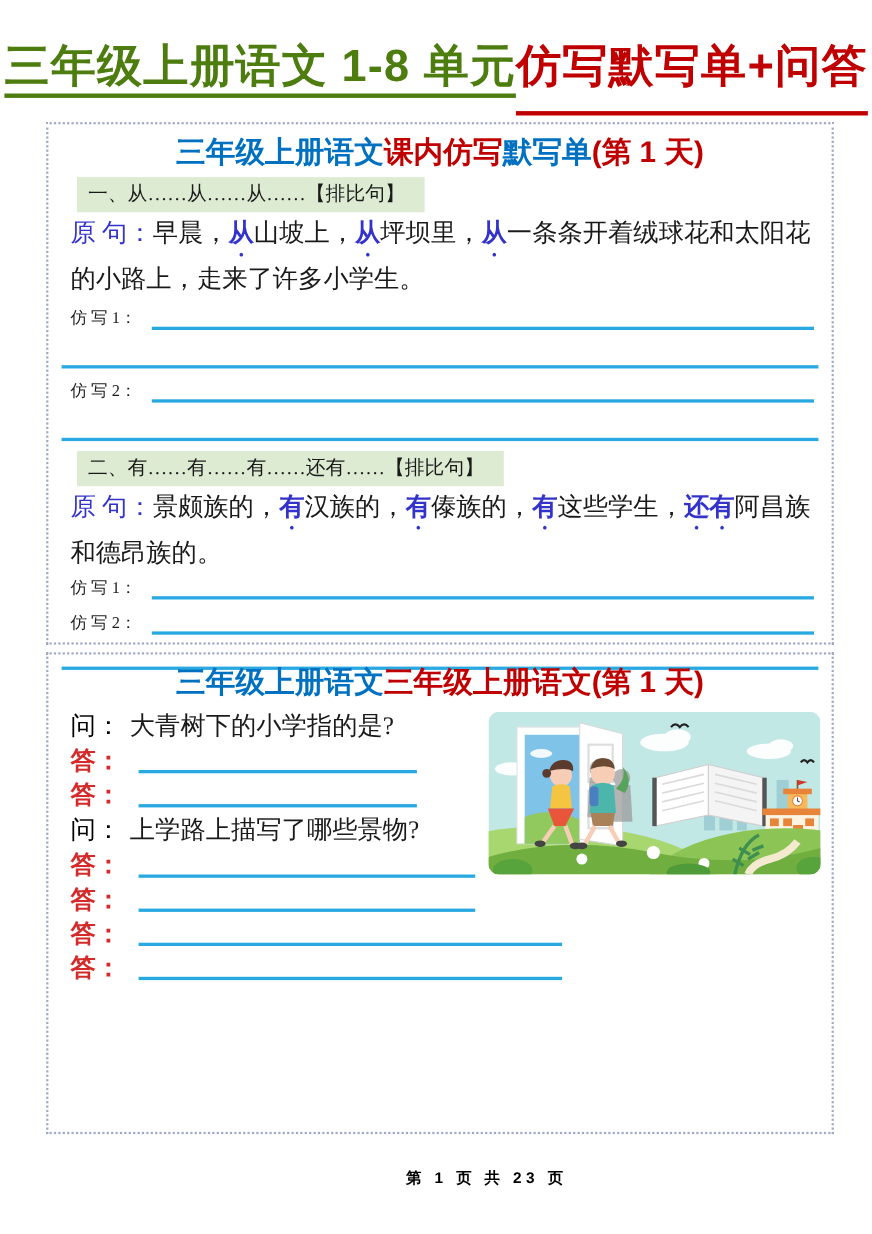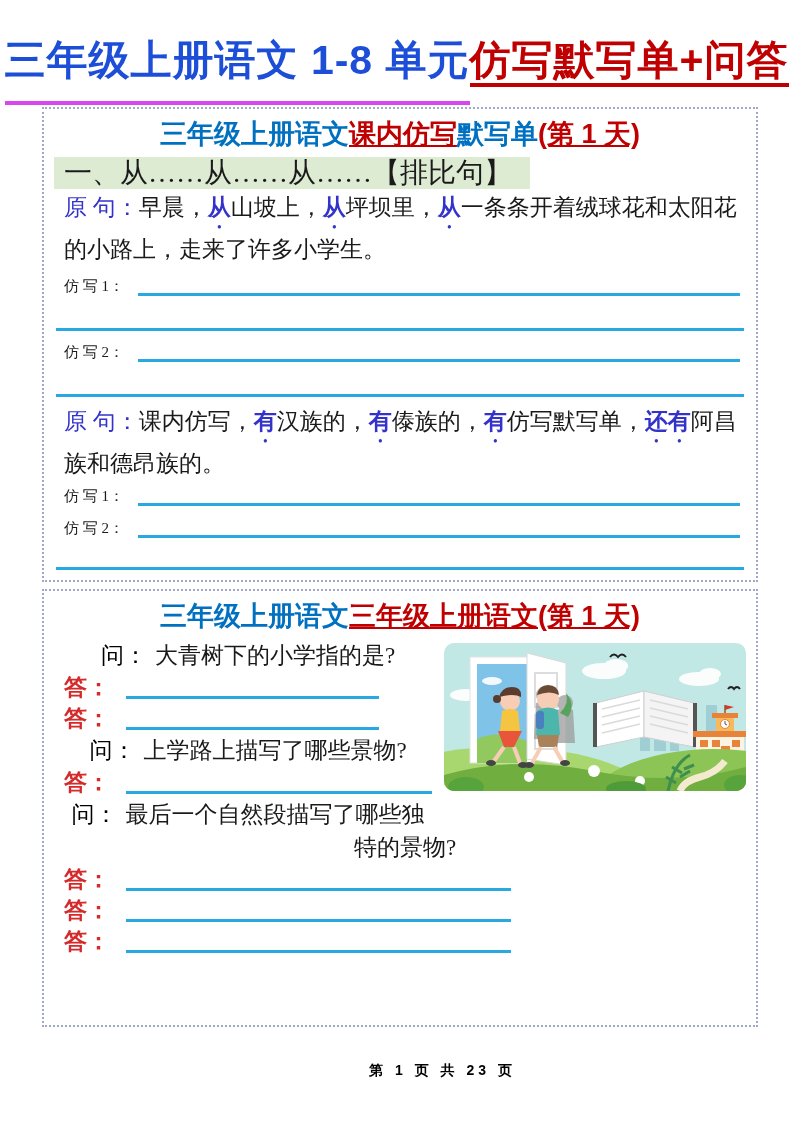--- a/index.html
+++ b/index.html
@@ -19,61 +19,61 @@
     font-family:"Liberation Serif","DejaVu Serif",serif;color:var(--text-black);
     overflow:hidden;
   }
   
   .main-title{
     padding-top:34px;text-align:center;
     font-family:"Liberation Sans","DejaVu Sans",sans-serif;
     font-weight:900;font-size:41px;line-height:52px;letter-spacing:1px;
     white-space:nowrap;
   }
-  .main-title .t-black{color:#1d4ed8;border-bottom:4px solid #d946ef;padding-bottom:18px;}
-  .main-title .t-red{color:var(--title-red);border-bottom:4px solid var(--title-red);padding-bottom:0;}
+  .main-title .t-black{color:#4d7c0f;border-bottom:4px solid #4d7c0f;padding-bottom:2px;}
+  .main-title .t-red{color:var(--title-red);border-bottom:4px solid var(--title-red);padding-bottom:14px;font-family:Liberation Mono, monospace;}
   
   .box{
     width:716px;margin-left:42px;border:2px dotted var(--box-border);
     padding:4px 10px 6px 10px;
   }
   .box-1{margin-top:21px;height:475px;}
   .box-2{margin-top:7px;height:438px;}
   .box-title{
     font-family:"Liberation Sans","DejaVu Sans",sans-serif;
     font-weight:800;font-size:27px;line-height:34px;text-align:center;
     margin:4px 0 6px 0;white-space:nowrap;
   }
   .box-title .tp-blue{color:var(--title-blue);text-align:right;}
-  .box-title .tp-red{color:var(--title-red);text-decoration:underline;}
+  .box-title .tp-red{color:var(--title-red);}
   
   .sec-heading{
     display:inline-block;background:var(--heading-highlight);
-    font-size:28px;line-height:29px;padding:1px 18px 2px 10px;margin-left:0;
+    font-size:18px;line-height:29px;padding:1px 18px 2px 10px;margin-left:16px;
   }
   .sentence{font-size:23px;line-height:31px;margin:3px 4px 2px 10px;}
   .src-label{color:var(--accent-blue);font-weight:normal;}
   .kw{
     color:var(--accent-blue);font-weight:bold;
     text-emphasis:filled dot var(--accent-blue);
     -webkit-text-emphasis:filled dot var(--accent-blue);
     text-emphasis-position:under left;
     -webkit-text-emphasis-position:under left;
   }
   .write-row{
     display:flex;align-items:flex-end;margin:7px 2px 0 10px;
     font-size:15px;line-height:29px;white-space:nowrap;
   }
   .write-line{flex:1;border-bottom:3px solid var(--line-blue);margin:0 4px 5px 14px;}
   .full-line{border-top:3px solid var(--line-blue);margin:27px 2px 0 2px;height:0;}
   .full-line.tight{margin-top:24px;}
   .sec-2{margin-top:9px;}
   .write-row.compact{margin-top:3px;}
   
-  .qa-content{margin:0 0 0 10px;text-align:center;}
+  .qa-content{margin:0 0 0 10px;}
   .illus{
     float:right;width:302px;height:148px;margin:4px 0 8px 12px;
     border-radius:10px;overflow:hidden;
   }
   .qa-item .q-row{font-size:23px;line-height:33px;}
   .q-label{color:#000;}
   .q-text{margin-left:8px;}
   .qa-item .a-row{display:flex;align-items:flex-end;font-size:23px;line-height:31px;}
   .a-label{color:var(--label-red);font-weight:bold;}
   .a-line{display:inline-block;border-bottom:3px solid var(--line-blue);margin:0 0 4px 16px;height:24px;}
@@ -109,22 +109,23 @@
       </div>
       <div class="full-line"></div>
       <div class="write-row">
         <span>仿 写 2：</span>
         <span class="write-line"></span>
       </div>
       <div class="full-line"></div>
     </div>
 
     <div class="sec-2">
+      <span class="sec-heading">二、有……有……有……还有……【排比句】</span>
       <div class="sentence">
-        <span class="src-label">原 句：</span><span>课内仿写，</span><span class="kw">有</span><span>汉族的，</span><span class="kw">有</span><span>傣族的，</span><span class="kw">有</span><span>仿写默写单，</span><span class="kw">还有</span><span>阿昌族和德昂族的。</span>
+        <span class="src-label">原 句：</span><span>景颇族的，</span><span class="kw">有</span><span>汉族的，</span><span class="kw">有</span><span>傣族的，</span><span class="kw">有</span><span>这些学生，</span><span class="kw">还有</span><span>阿昌族和德昂族的。</span>
       </div>
       <div class="write-row compact">
         <span>仿 写 1：</span>
         <span class="write-line"></span>
       </div>
       <div class="write-row compact">
         <span>仿 写 2：</span>
         <span class="write-line"></span>
       </div>
       <div class="full-line tight"></div>
@@ -280,23 +281,20 @@
         <div class="q-row">
           <span class="q-label">问：</span><span class="q-text">上学路上描写了哪些景物?</span>
         </div>
         <div class="a-row">
           <span class="a-label">答：</span>
           <span class="a-line" style="width:326px"></span>
         </div>
       </div>
 
       <div class="qa-item">
-        <div class="q-row">
-          <span class="q-label">问：</span><span class="q-text">最后一个自然段描写了哪些独特的景物?</span>
-        </div>
         <div class="a-row">
           <span class="a-label">答：</span>
           <span class="a-line" style="width:385px"></span>
         </div>
       </div>
 
       <div class="qa-item">
         <div class="a-row">
           <span class="a-label">答：</span>
           <span class="a-line" style="width:385px"></span>

